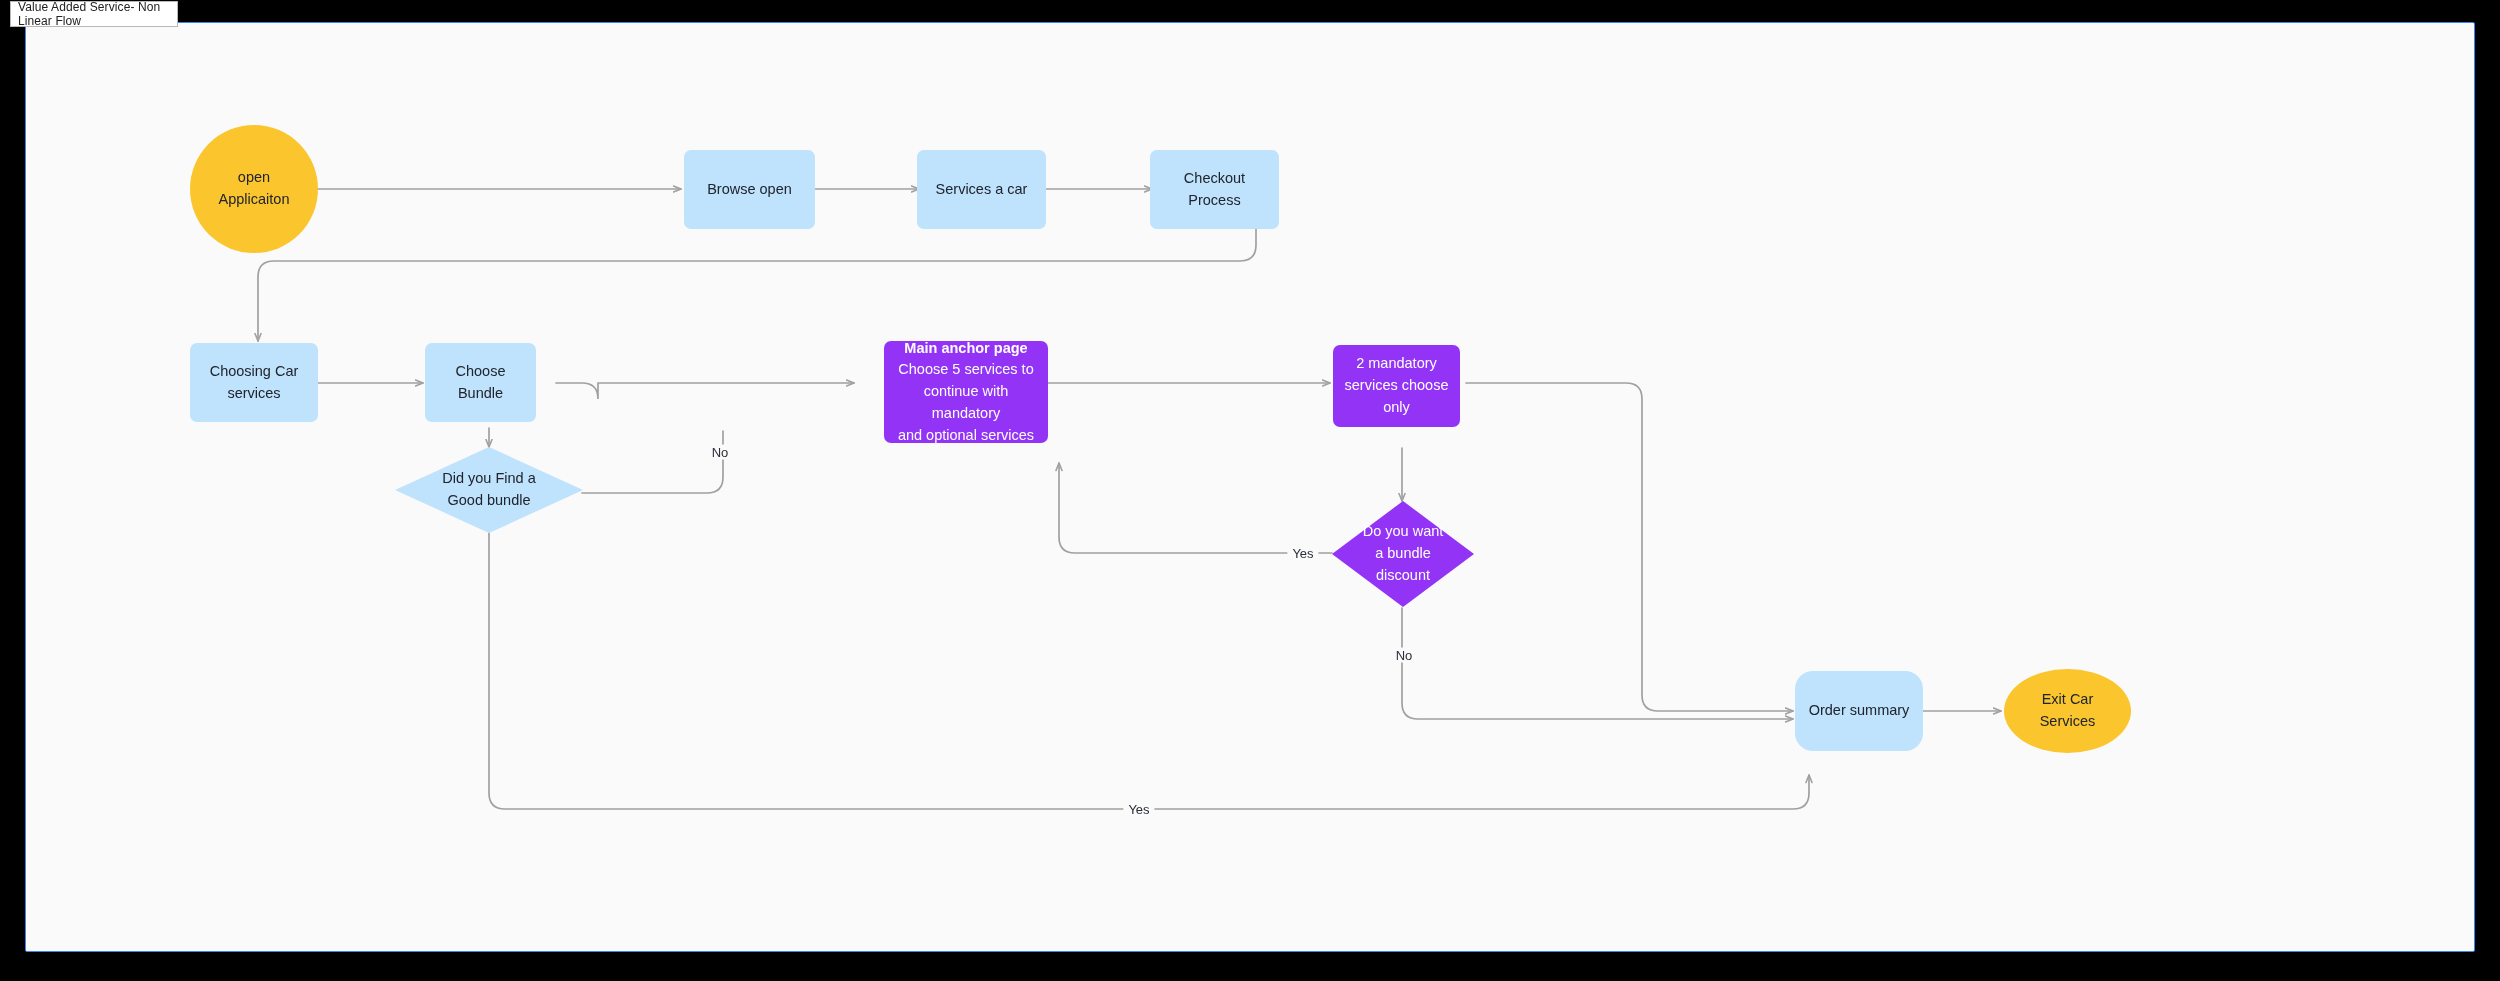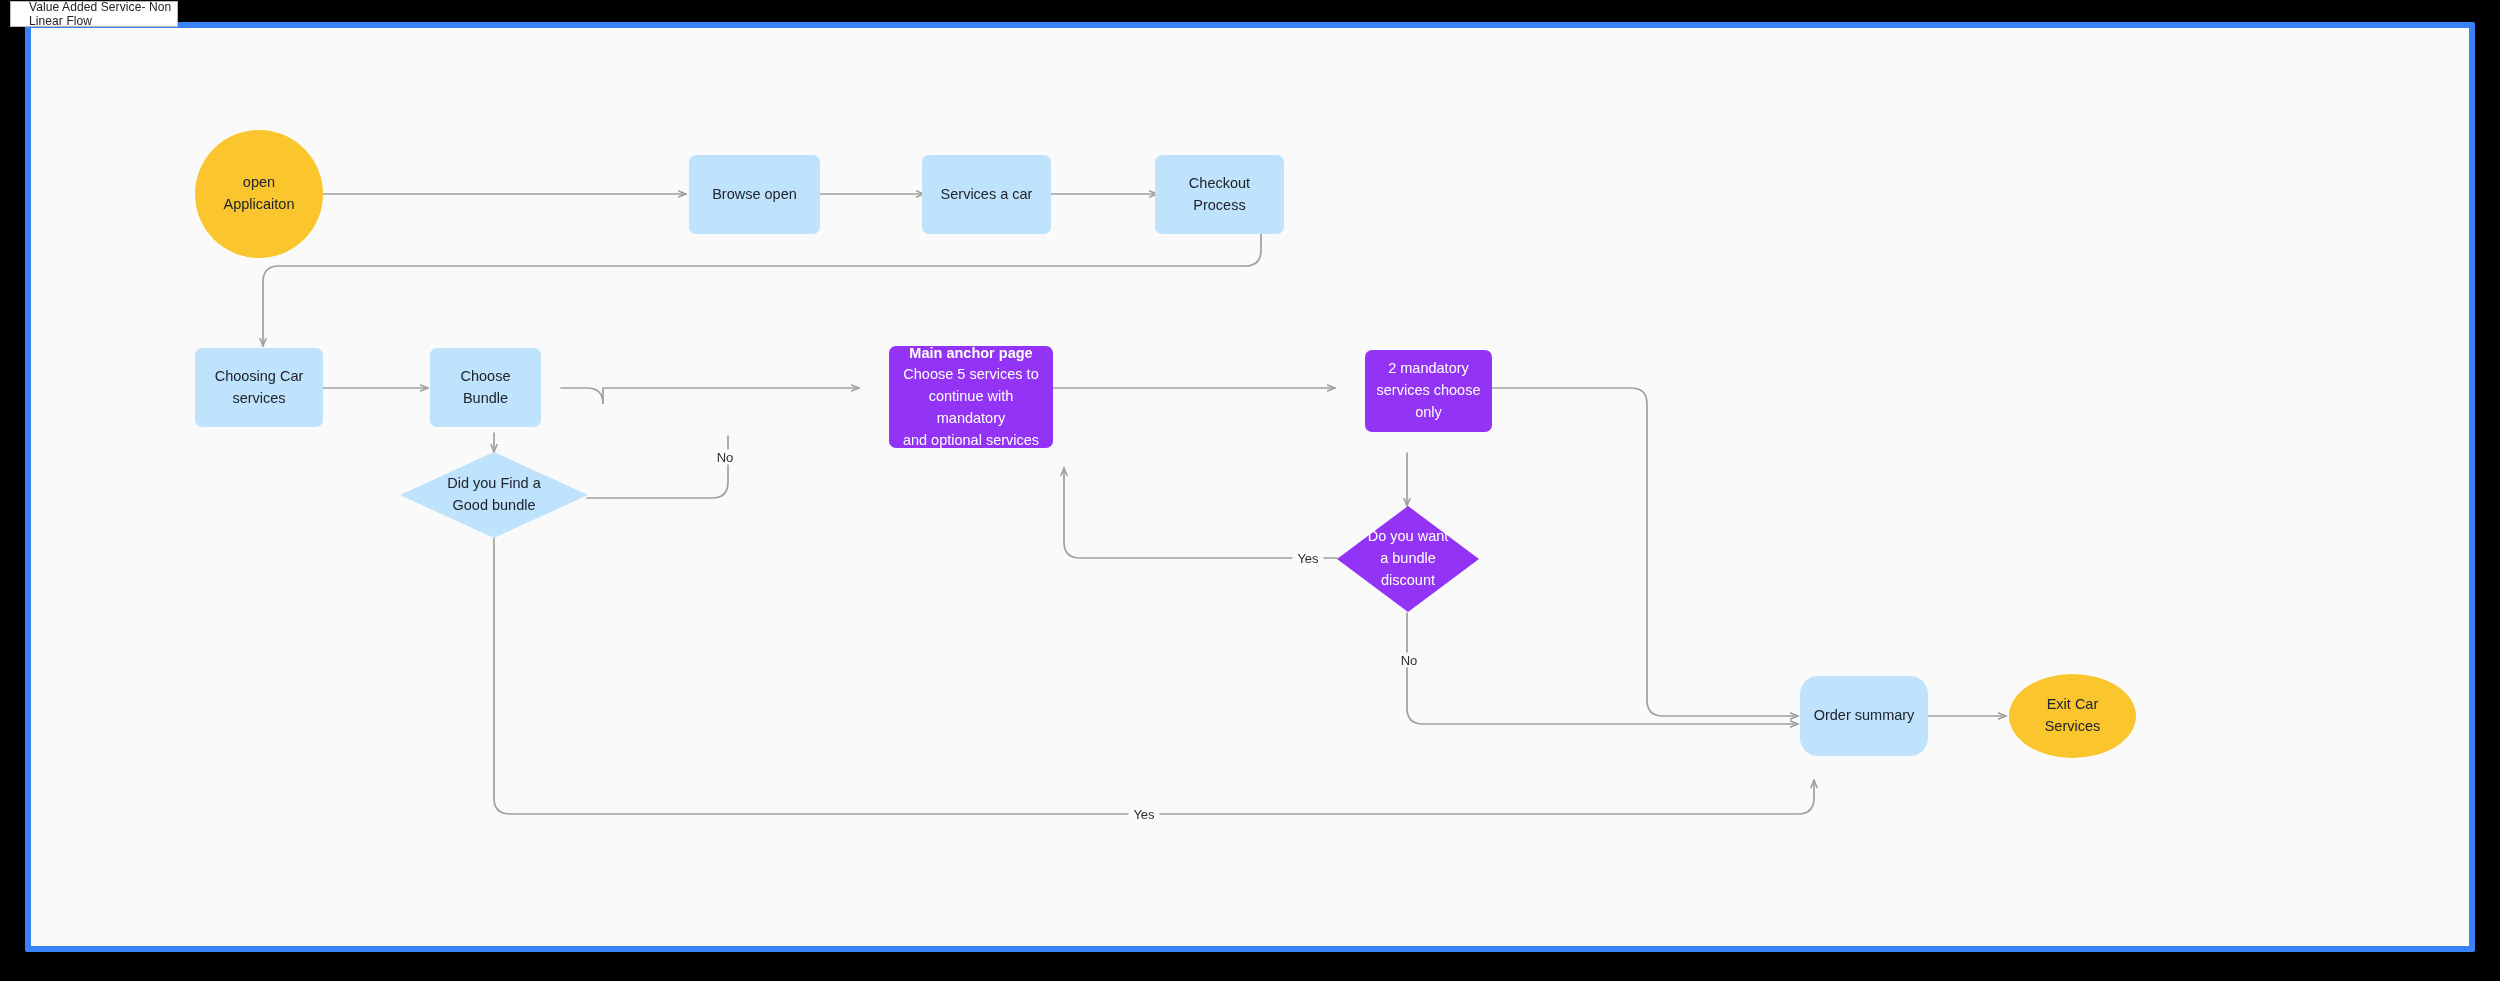--- a/index.html
+++ b/index.html
@@ -26,36 +26,36 @@
     position: absolute;
     left: 10px;
     top: 1px;
     width: 168px;
     height: 26px;
     background: #ffffff;
     border: 1px solid #b9b9b9;
     box-sizing: border-box;
     display: flex;
     align-items: center;
-    padding-left: 18px;
+    padding-left: 7px;
     font-size: 12px;
     color: #222222;
     letter-spacing: 0.1px;
     z-index: 6;
   }
 
   
   .canvas-frame {
     position: absolute;
     left: 25px;
     top: 22px;
     width: 2450px;
     height: 930px;
     background: #fafafa;
-    border: 6px solid #3b82f6;
+    border: 1px solid #3b82f6;
     box-sizing: border-box;
     border-radius: 2px;
     overflow: hidden;
   }
 
   .canvas-inner {
     position: absolute;
     left: 0; top: 0;
     width: 100%; height: 100%;
   }
@@ -222,21 +222,21 @@
 Good bundle</span>
       </div>
 
       <div class="node node-purple" style="left:858px; top:318px; width:164px; height:102px; flex-direction:column;">
         <span class="node-title-strong">Main anchor page</span>
         <span class="node-label">Choose 5 services to
 continue with mandatory
 and optional services</span>
       </div>
 
-      <div class="node node-purple" style="left:1307px; top:322px; width:127px; height:82px;margin-left:27px;">
+      <div class="node node-purple" style="left:1307px; top:322px; width:127px; height:82px;">
         <span class="node-label">2 mandatory
 services choose
 only</span>
       </div>
 
       <div class="node node-diamond-purple" style="left:1306px; top:478px; width:142px; height:106px;">
         <span class="diamond-shape"></span>
         <span class="node-label">Do you want
 a bundle
 discount</span>

